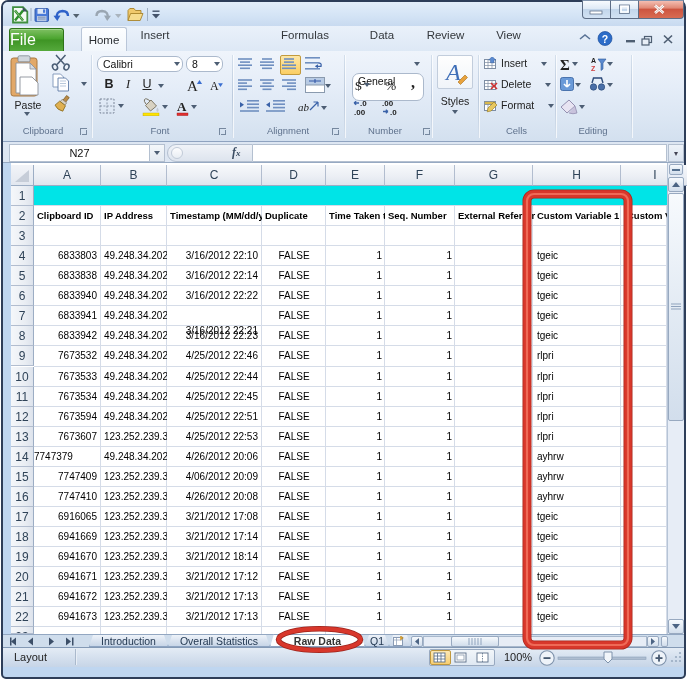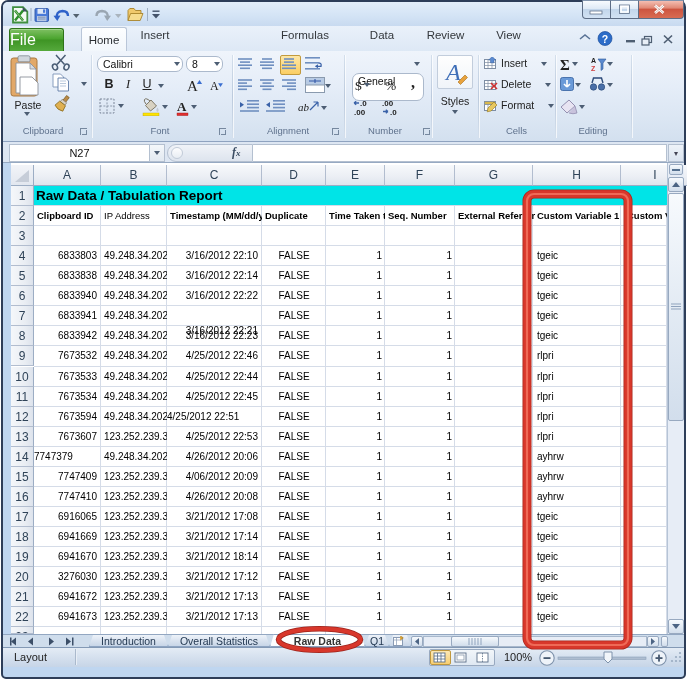--- a/index.html
+++ b/index.html
@@ -417,23 +417,22 @@
 <div class="a gl" style="left:34px;top:465.7px;width:633px;height:1px"></div>
 <div class="a gl" style="left:34px;top:485.8px;width:633px;height:1px"></div>
 <div class="a gl" style="left:34px;top:505.8px;width:633px;height:1px"></div>
 <div class="a gl" style="left:34px;top:525.9px;width:633px;height:1px"></div>
 <div class="a gl" style="left:34px;top:545.9px;width:633px;height:1px"></div>
 <div class="a gl" style="left:34px;top:566.0px;width:633px;height:1px"></div>
 <div class="a gl" style="left:34px;top:586.0px;width:633px;height:1px"></div>
 <div class="a gl" style="left:34px;top:606.0px;width:633px;height:1px"></div>
 <div class="a gl" style="left:34px;top:626.1px;width:633px;height:1px"></div>
 <div class="a" style="left:34px;top:186.0px;width:633px;height:19.1px;background:#00e4e7"></div>
-<div class="a cell" style="left:36px;top:187.0px;width:400px;height:18.1px;line-height:18px;font-weight:bold;font-size:13.5px">Raw Data / Tabulation Report</div>
 <div class="a cell" style="left:34px;top:206.1px;width:67px;height:19.1px;line-height:19px;font-weight:bold;font-size:9.5px;padding-left:3px">Clipboard ID</div>
-<div class="a cell" style="left:101px;top:206.1px;width:66px;height:19.1px;line-height:19px;font-weight:normal;font-size:9.5px;padding-left:3px">IP Address</div>
+<div class="a cell" style="left:101px;top:206.1px;width:66px;height:19.1px;line-height:19px;font-weight:bold;font-size:9.5px;padding-left:3px">IP Address</div>
 <div class="a cell" style="left:167px;top:206.1px;width:95px;height:19.1px;line-height:19px;font-weight:bold;font-size:9.5px;padding-left:3px">Timestamp (MM/dd/yyyy)</div>
 <div class="a cell" style="left:262px;top:206.1px;width:64px;height:19.1px;line-height:19px;font-weight:bold;font-size:9.5px;padding-left:3px">Duplicate</div>
 <div class="a cell" style="left:326px;top:206.1px;width:59px;height:19.1px;line-height:19px;font-weight:bold;font-size:9.5px;padding-left:3px">Time Taken to Complete (Seconds)</div>
 <div class="a cell" style="left:385px;top:206.1px;width:70px;height:19.1px;line-height:19px;font-weight:bold;font-size:9.5px;padding-left:3px">Seq. Number</div>
 <div class="a cell" style="left:455px;top:206.1px;width:84px;height:19.1px;line-height:19px;font-weight:bold;font-size:9.5px;padding-left:3px">External Referrer</div>
 <div class="a cell" style="left:533px;top:206.1px;width:88px;height:19.1px;line-height:19px;font-weight:bold;font-size:9.5px;padding-left:4px">Custom Variable 1</div>
 <div class="a cell" style="left:627px;top:206.1px;width:40px;height:19.1px;line-height:19px;font-weight:bold;font-size:9.5px;padding-left:0px">Custom Variable 2</div>
 <div class="a cell" style="left:34px;top:246.2px;width:63px;height:19.1px;line-height:19px;text-align:right">6833803</div>
 <div class="a cell" style="left:104px;top:246.2px;width:63px;height:19.1px;line-height:19px">49.248.34.202</div>
 <div class="a cell" style="left:167px;top:246.2px;width:91px;height:19.1px;line-height:19px;text-align:right">3/16/2012 22:10</div>
@@ -485,21 +484,21 @@
 <div class="a cell" style="left:537px;top:366.5px;width:80px;height:19.1px;line-height:19px">rlpri</div>
 <div class="a cell" style="left:34px;top:386.5px;width:63px;height:19.1px;line-height:19px;text-align:right">7673534</div>
 <div class="a cell" style="left:104px;top:386.5px;width:63px;height:19.1px;line-height:19px">49.248.34.202</div>
 <div class="a cell" style="left:167px;top:386.5px;width:91px;height:19.1px;line-height:19px;text-align:right">4/25/2012 22:45</div>
 <div class="a cell" style="left:262px;top:386.5px;width:64px;height:19.1px;line-height:19px;text-align:center">FALSE</div>
 <div class="a cell" style="left:326px;top:386.5px;width:56px;height:19.1px;line-height:19px;text-align:right">1</div>
 <div class="a cell" style="left:385px;top:386.5px;width:67px;height:19.1px;line-height:19px;text-align:right">1</div>
 <div class="a cell" style="left:537px;top:386.5px;width:80px;height:19.1px;line-height:19px">rlpri</div>
 <div class="a cell" style="left:34px;top:406.6px;width:63px;height:19.1px;line-height:19px;text-align:right">7673594</div>
 <div class="a cell" style="left:104px;top:406.6px;width:63px;height:19.1px;line-height:19px">49.248.34.202</div>
-<div class="a cell" style="left:167px;top:406.6px;width:91px;height:19.1px;line-height:19px;text-align:left">4/25/2012 22:51</div>
+<div class="a cell" style="left:167px;top:406.6px;width:91px;height:19.1px;line-height:19px;text-align:right">4/25/2012 22:51</div>
 <div class="a cell" style="left:262px;top:406.6px;width:64px;height:19.1px;line-height:19px;text-align:center">FALSE</div>
 <div class="a cell" style="left:326px;top:406.6px;width:56px;height:19.1px;line-height:19px;text-align:right">1</div>
 <div class="a cell" style="left:385px;top:406.6px;width:67px;height:19.1px;line-height:19px;text-align:right">1</div>
 <div class="a cell" style="left:537px;top:406.6px;width:80px;height:19.1px;line-height:19px">rlpri</div>
 <div class="a cell" style="left:34px;top:426.6px;width:63px;height:19.1px;line-height:19px;text-align:right">7673607</div>
 <div class="a cell" style="left:104px;top:426.6px;width:63px;height:19.1px;line-height:19px">123.252.239.3</div>
 <div class="a cell" style="left:167px;top:426.6px;width:91px;height:19.1px;line-height:19px;text-align:right">4/25/2012 22:53</div>
 <div class="a cell" style="left:262px;top:426.6px;width:64px;height:19.1px;line-height:19px;text-align:center">FALSE</div>
 <div class="a cell" style="left:326px;top:426.6px;width:56px;height:19.1px;line-height:19px;text-align:right">1</div>
 <div class="a cell" style="left:385px;top:426.6px;width:67px;height:19.1px;line-height:19px;text-align:right">1</div>
@@ -539,21 +538,21 @@
 <div class="a cell" style="left:326px;top:526.9px;width:56px;height:19.1px;line-height:19px;text-align:right">1</div>
 <div class="a cell" style="left:385px;top:526.9px;width:67px;height:19.1px;line-height:19px;text-align:right">1</div>
 <div class="a cell" style="left:537px;top:526.9px;width:80px;height:19.1px;line-height:19px">tgeic</div>
 <div class="a cell" style="left:34px;top:546.9px;width:63px;height:19.1px;line-height:19px;text-align:right">6941670</div>
 <div class="a cell" style="left:104px;top:546.9px;width:63px;height:19.1px;line-height:19px">123.252.239.3</div>
 <div class="a cell" style="left:167px;top:546.9px;width:91px;height:19.1px;line-height:19px;text-align:right">3/21/2012 18:14</div>
 <div class="a cell" style="left:262px;top:546.9px;width:64px;height:19.1px;line-height:19px;text-align:center">FALSE</div>
 <div class="a cell" style="left:326px;top:546.9px;width:56px;height:19.1px;line-height:19px;text-align:right">1</div>
 <div class="a cell" style="left:385px;top:546.9px;width:67px;height:19.1px;line-height:19px;text-align:right">1</div>
 <div class="a cell" style="left:537px;top:546.9px;width:80px;height:19.1px;line-height:19px">tgeic</div>
-<div class="a cell" style="left:34px;top:567.0px;width:63px;height:19.1px;line-height:19px;text-align:right">3276030</div>
+<div class="a cell" style="left:34px;top:567.0px;width:63px;height:19.1px;line-height:19px;text-align:right">6941671</div>
 <div class="a cell" style="left:104px;top:567.0px;width:63px;height:19.1px;line-height:19px">123.252.239.3</div>
 <div class="a cell" style="left:167px;top:567.0px;width:91px;height:19.1px;line-height:19px;text-align:right">3/21/2012 17:12</div>
 <div class="a cell" style="left:262px;top:567.0px;width:64px;height:19.1px;line-height:19px;text-align:center">FALSE</div>
 <div class="a cell" style="left:326px;top:567.0px;width:56px;height:19.1px;line-height:19px;text-align:right">1</div>
 <div class="a cell" style="left:385px;top:567.0px;width:67px;height:19.1px;line-height:19px;text-align:right">1</div>
 <div class="a cell" style="left:537px;top:567.0px;width:80px;height:19.1px;line-height:19px">tgeic</div>
 <div class="a cell" style="left:34px;top:587.0px;width:63px;height:19.1px;line-height:19px;text-align:right">6941672</div>
 <div class="a cell" style="left:104px;top:587.0px;width:63px;height:19.1px;line-height:19px">123.252.239.3</div>
 <div class="a cell" style="left:167px;top:587.0px;width:91px;height:19.1px;line-height:19px;text-align:right">3/21/2012 17:13</div>
 <div class="a cell" style="left:262px;top:587.0px;width:64px;height:19.1px;line-height:19px;text-align:center">FALSE</div>

